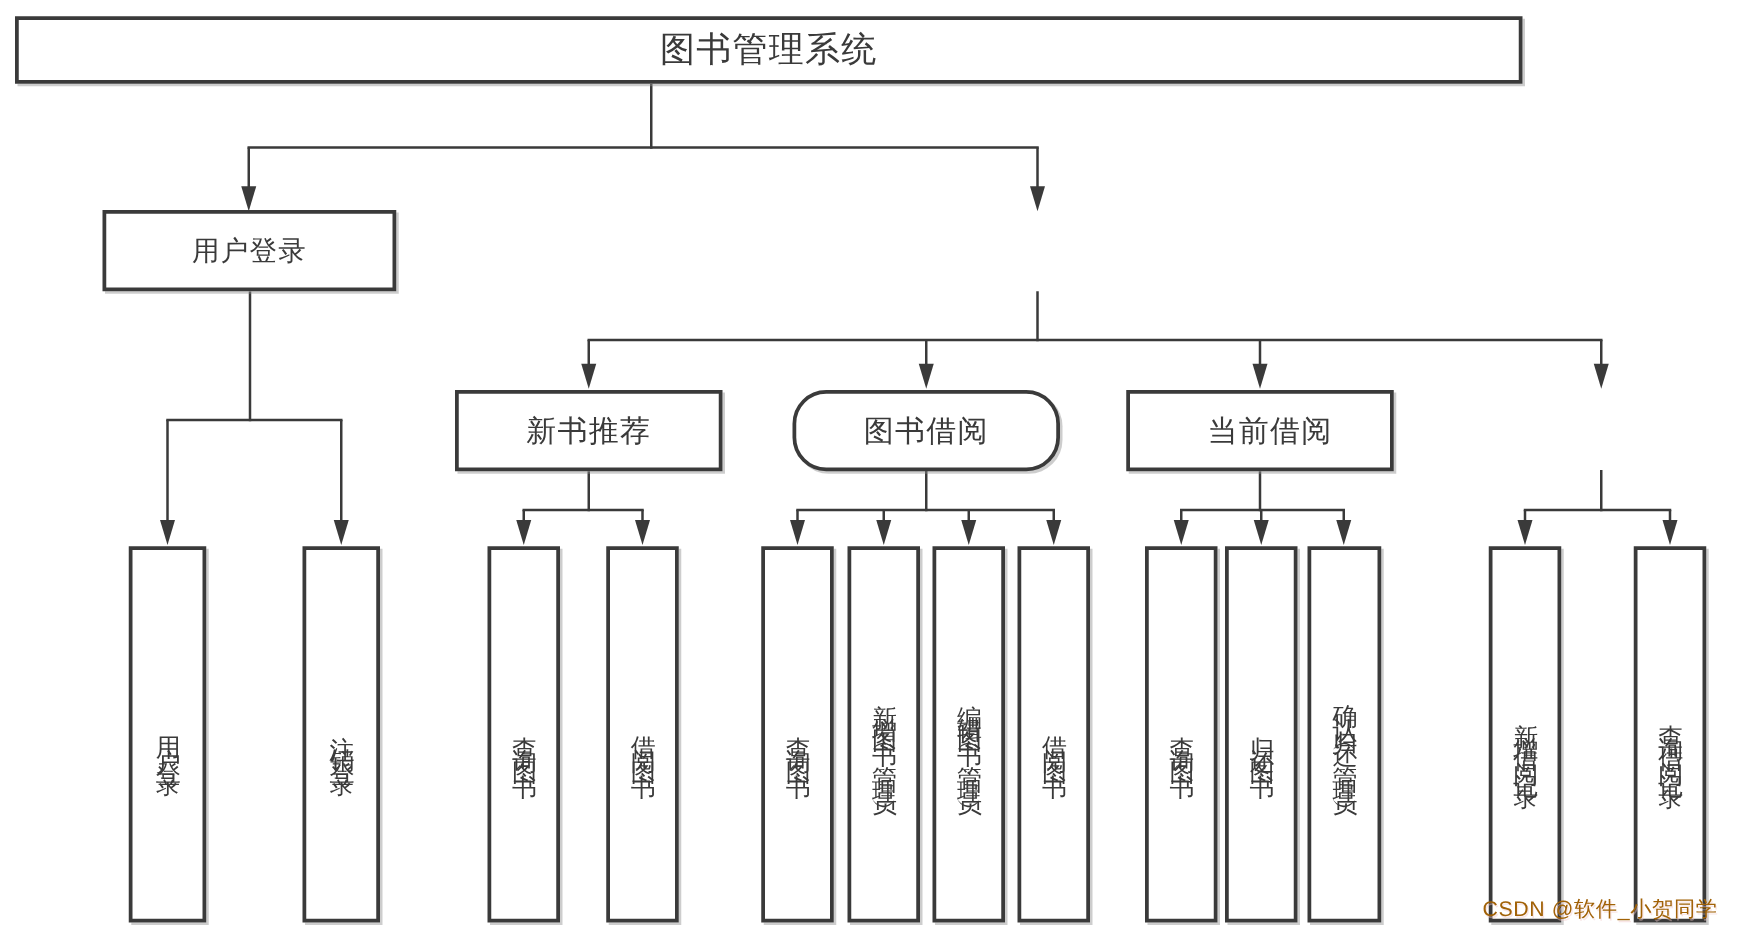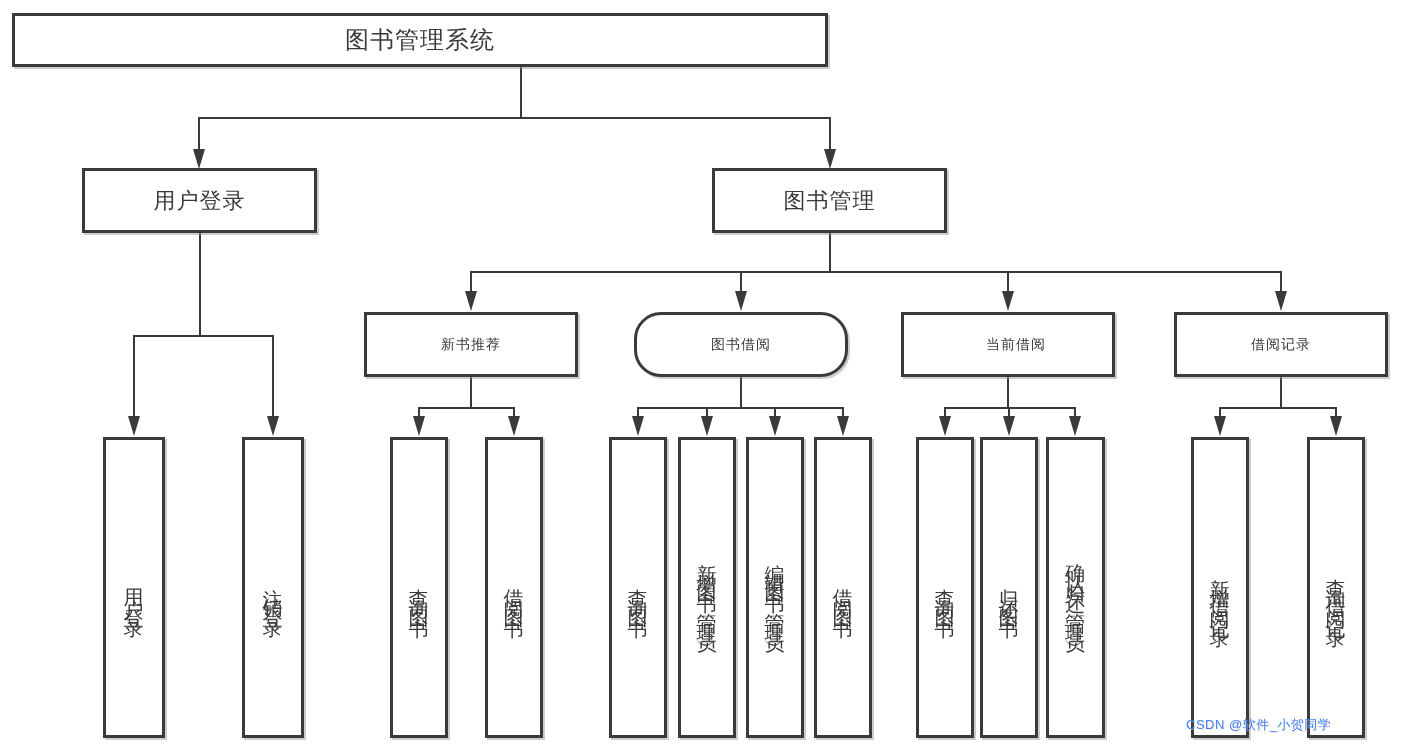--- a/index.html
+++ b/index.html
@@ -28,50 +28,50 @@
     position: absolute;
     box-sizing: border-box;
     border: 3px solid #3a3a3a;
     background: #ffffff;
     display: flex;
     align-items: center;
     justify-content: center;
     box-shadow: 2px 2px 0 rgba(145,145,145,0.45);
   }
   .node.root {
-    left: 12px; top: 13px; width: 816px; height: 54px;
-    font-size: 24px; letter-spacing: 1px;
+    left: 12px; top: 13px; width: 1206px; height: 54px;
+    font-size: 28px; letter-spacing: 1px;
   }
   .node.branch {
     width: 235px; height: 65px;
     font-size: 22px; letter-spacing: 1px;
   }
   .node.branch3 {
     width: 214px; height: 65px;
-    font-size: 14px; letter-spacing: 1px;
+    font-size: 24px; letter-spacing: 1px;
   }
   .node.leaf {
     top: 437px; height: 301px; width: 58px;
   }
   .vtext {
     writing-mode: vertical-rl;
     text-orientation: mixed;
     font-size: 20px;
     letter-spacing: 10px;
     line-height: 1;
     padding-top: 10px; 
     white-space: nowrap;
   }
   .watermark {
     position: absolute;
     left: 1186px;
     top: 716px;
-    font-size: 13px;
+    font-size: 17px;
     letter-spacing: 0.5px;
-    color: #3b82f6;
+    color: #a16207;
     text-shadow: 1px 1px 0 rgba(240,200,200,0.45);
     white-space: nowrap;
   }
 </style>
 </head>
 <body>
 
 <div class="stage">
 
   <svg class="connector-layer" viewBox="0 0 1405 747" xmlns="http://www.w3.org/2000/svg">
@@ -140,36 +140,30 @@
     </g>
   </svg>
 
   <div class="node root">
     <span>图书管理系统</span>
   </div>
 
   <div class="node branch" style="left:82px; top:168px;">
     <span>用户登录</span>
   </div>
-  <div class="node branch" style="left:712px; top:168px;">
-    <span>图书管理</span>
-  </div>
 
   <div class="node branch3" style="left:364px; top:312px;">
     <span>新书推荐</span>
   </div>
   <div class="node branch3" style="left:634px; top:312px;border-radius:27px;">
     <span>图书借阅</span>
   </div>
   <div class="node branch3" style="left:901px; top:312px;padding-left:16px;">
     <span>当前借阅</span>
   </div>
-  <div class="node branch3" style="left:1174px; top:312px;">
-    <span>借阅记录</span>
-  </div>
 
   <div class="node leaf" style="left:103px; width:62px;">
     <span class="vtext">用户登录</span>
   </div>
   <div class="node leaf" style="left:242px; width:62px;">
     <span class="vtext">注销登录</span>
   </div>
 
   <div class="node leaf" style="left:390px;">
     <span class="vtext">查询图书</span>

